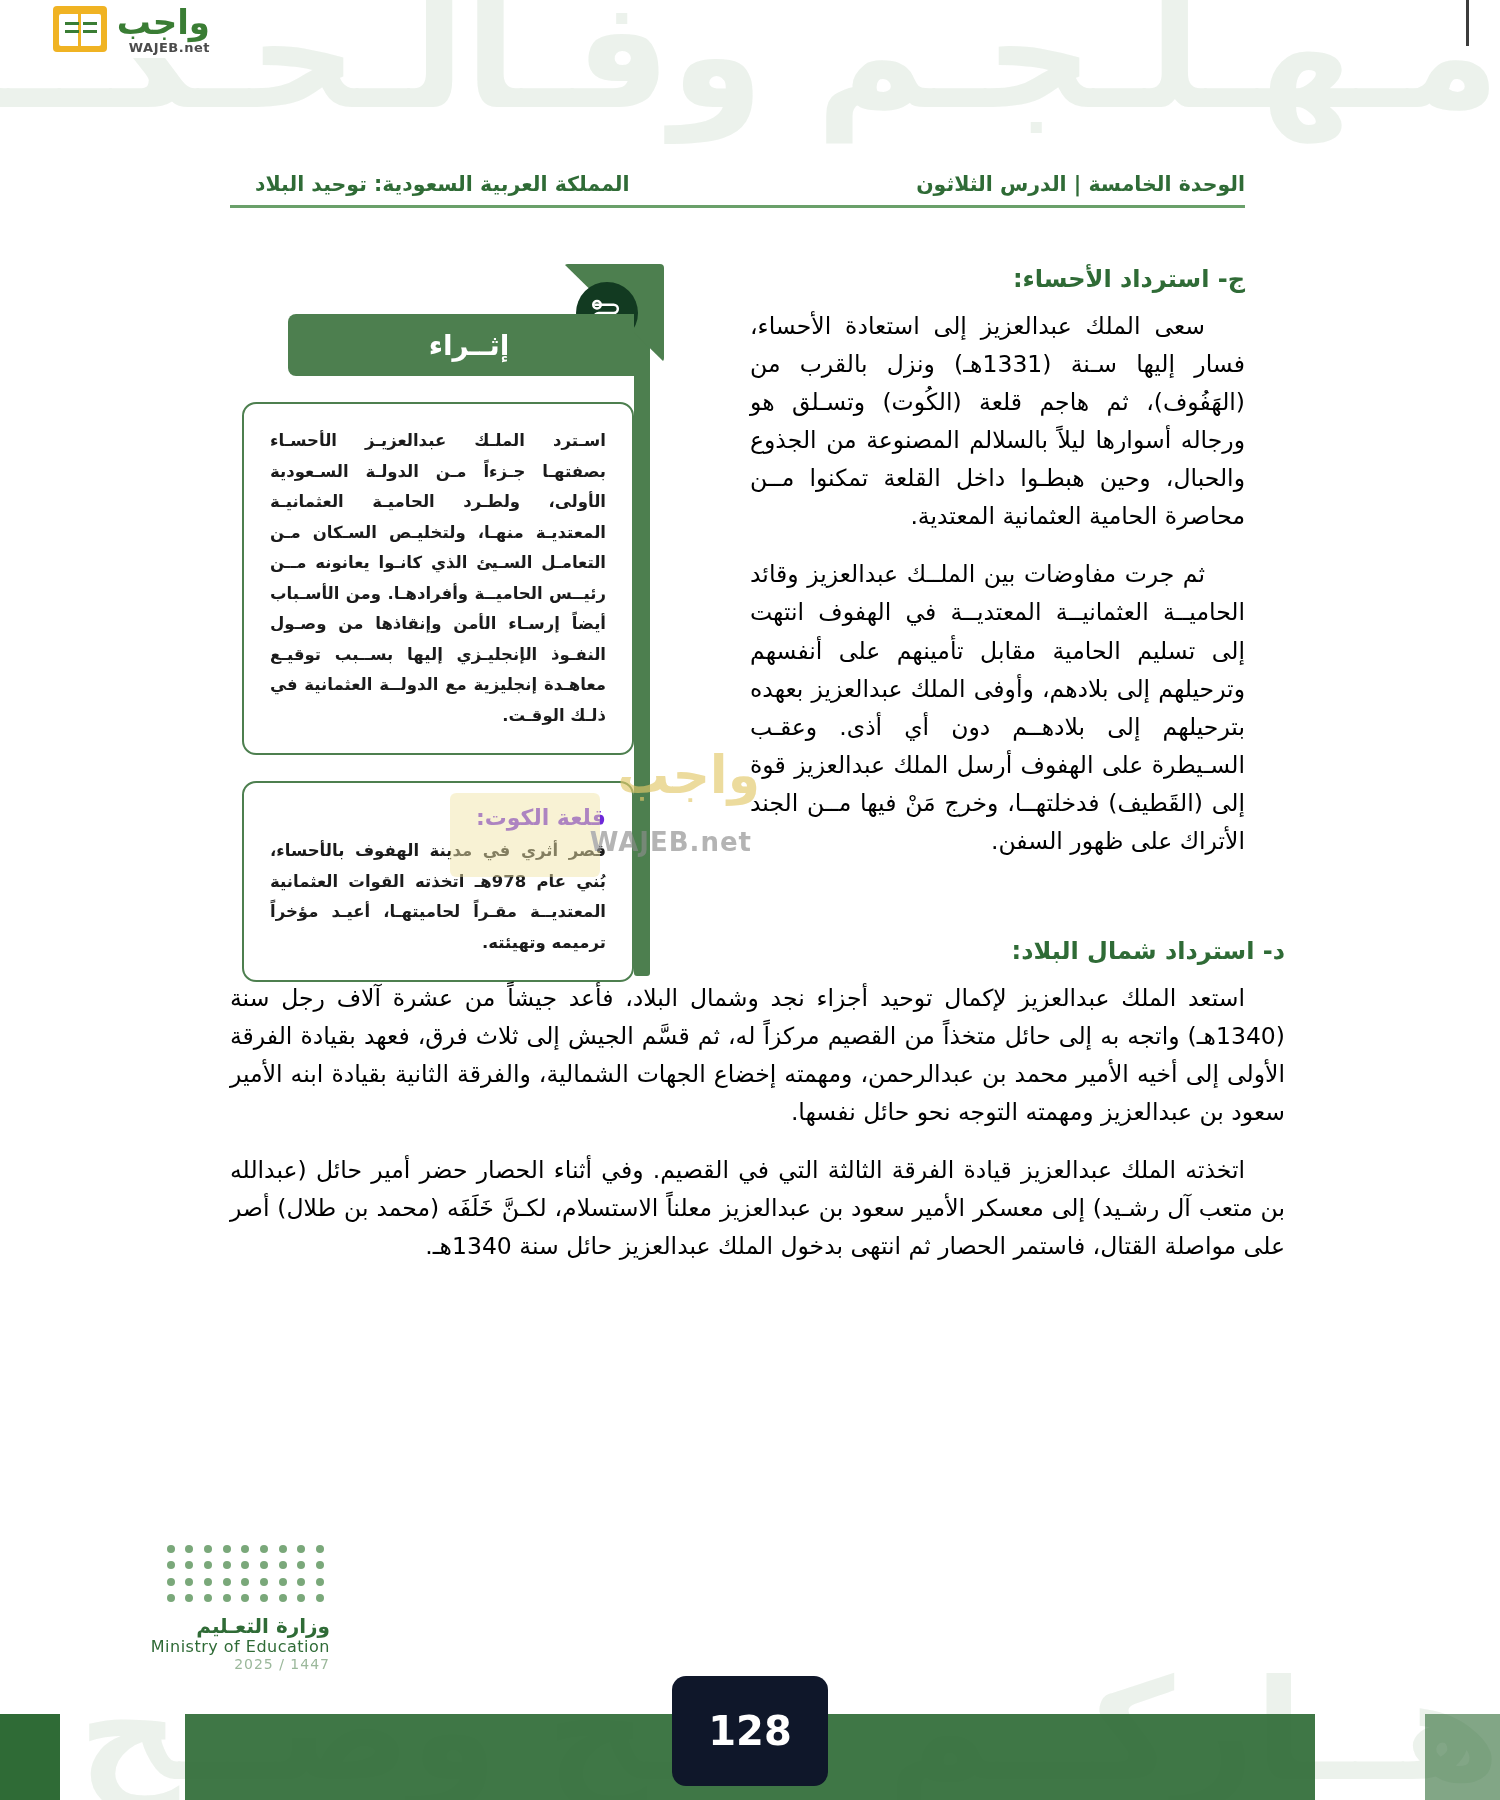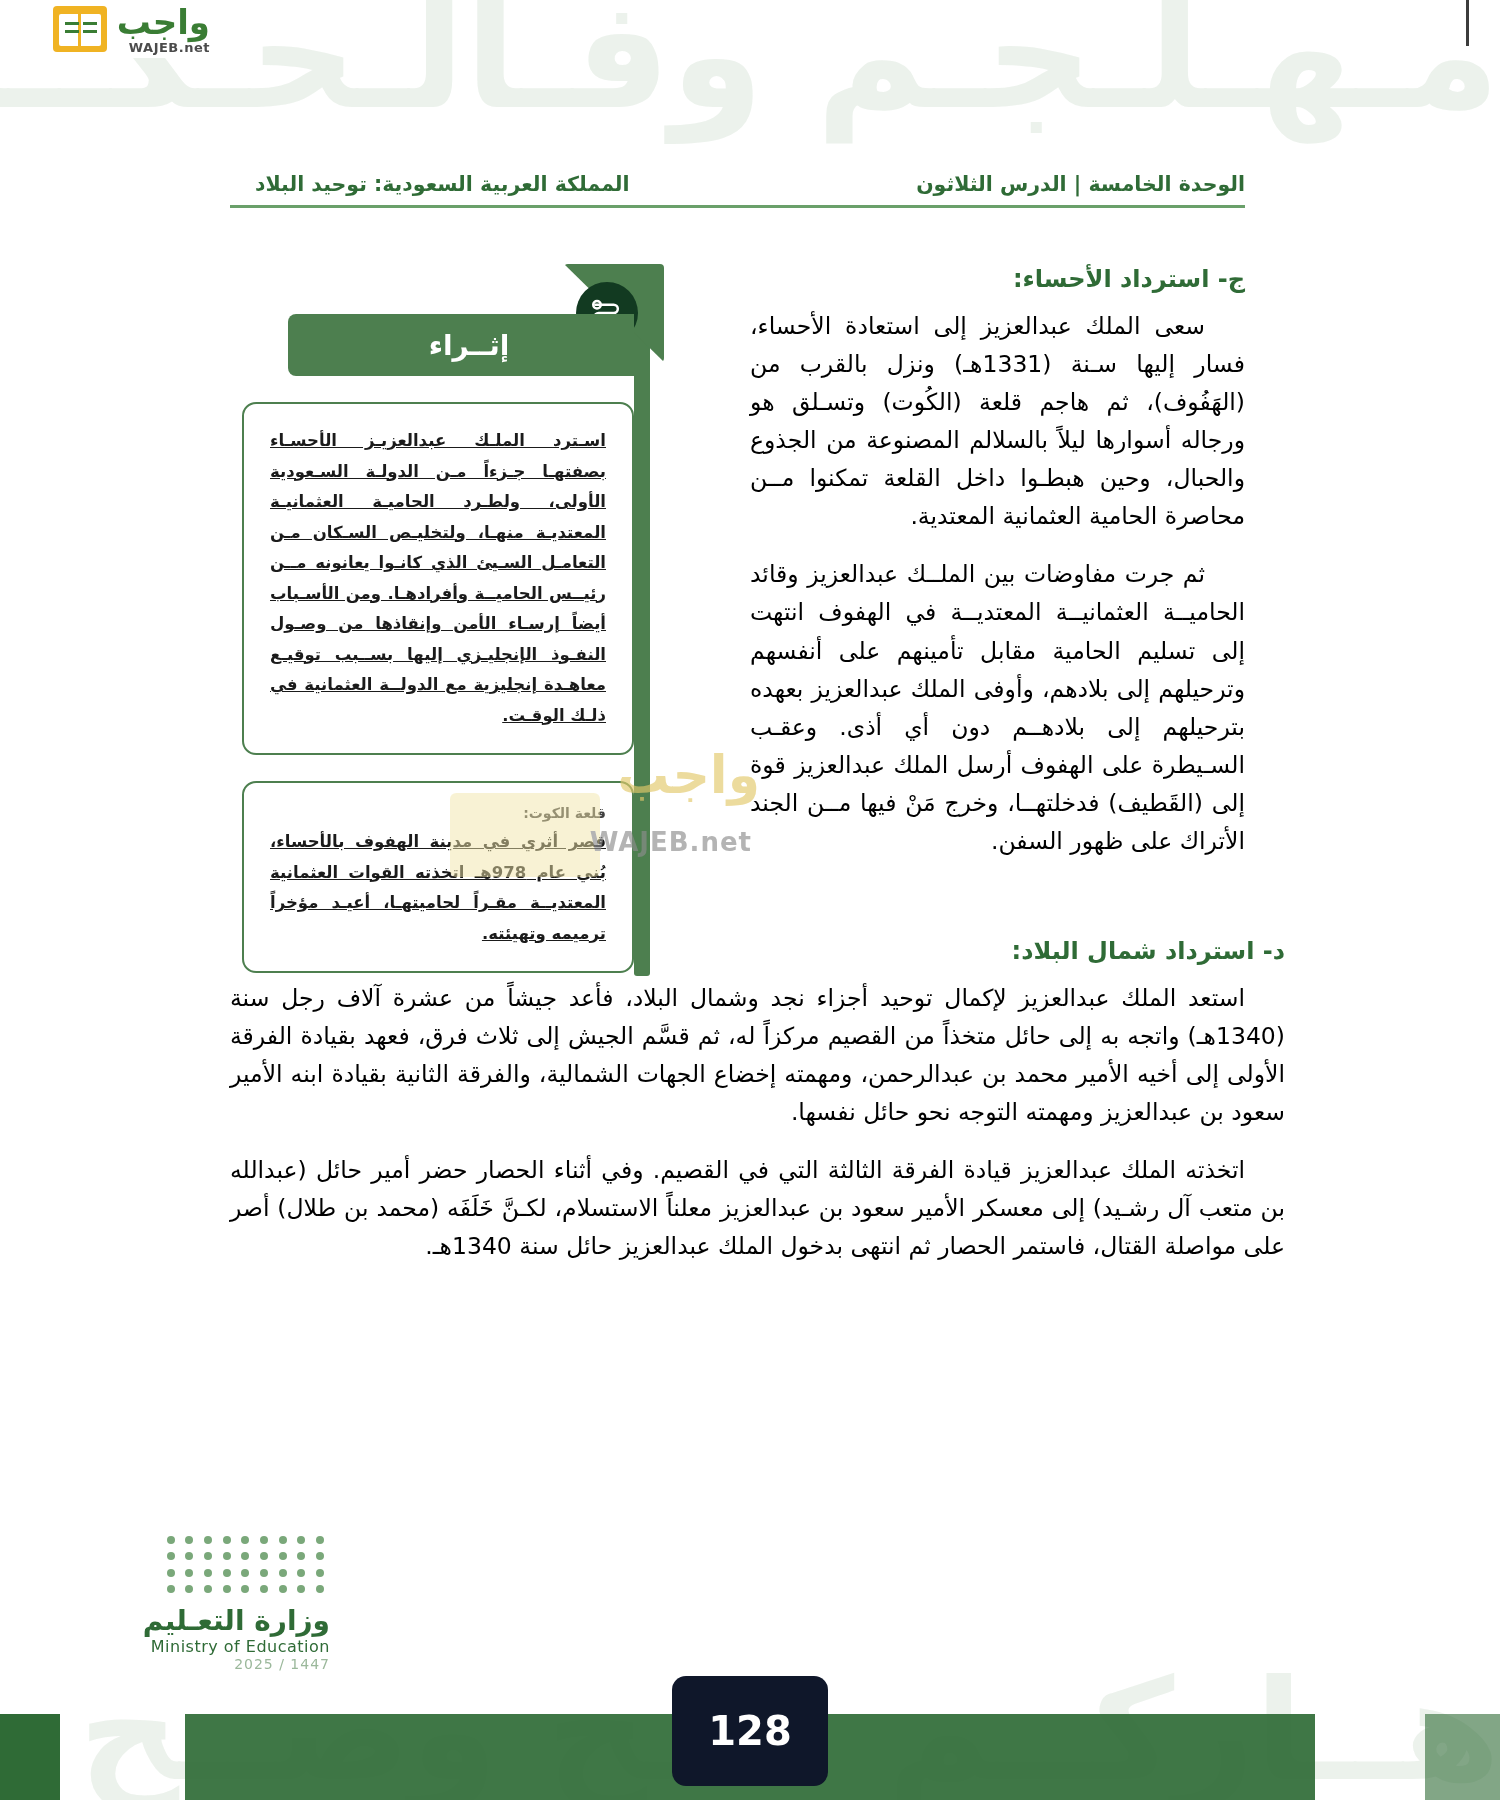--- a/index.html
+++ b/index.html
@@ -242,26 +242,25 @@
   }
   .card p {
     margin: 0;
     font-size: 16.5px;
     line-height: 1.85;
     color: #1b1b1b;
     text-align: justify;
     text-justify: inter-word;
     font-weight: bold;
     letter-spacing: .2px;
-    text-decoration: underline;
   }
   .card .card-label {
-    font-size: 14px;
-    font-weight: bold;
-    color: #404040;
+    font-size: 22px;
+    font-weight: bold;
+    color: #6d28d9;
     margin: 0 0 6px 0;
     text-align: right;
   }
 
   
   .watermark {
     position: absolute;
     top: 735px;
     left: 430px;
     width: 340px;
@@ -359,21 +358,21 @@
     margin-bottom: 8px;
     margin-right: 6px;
   }
   .ministry .dots i {
     display: block;
     width: 8px; height: 8px;
     border-radius: 50%;
     background: #7aa87a;
   }
   .ministry .m-ar {
-    font-size: 28px;
+    font-size: 20px;
     font-weight: bold;
     color: #2f6b36;
     letter-spacing: 1px;
     line-height: 1.1;
   }
   .ministry .m-en {
     font-size: 16px;
     color: #2f6b36;
     direction: ltr;
     text-align: right;

